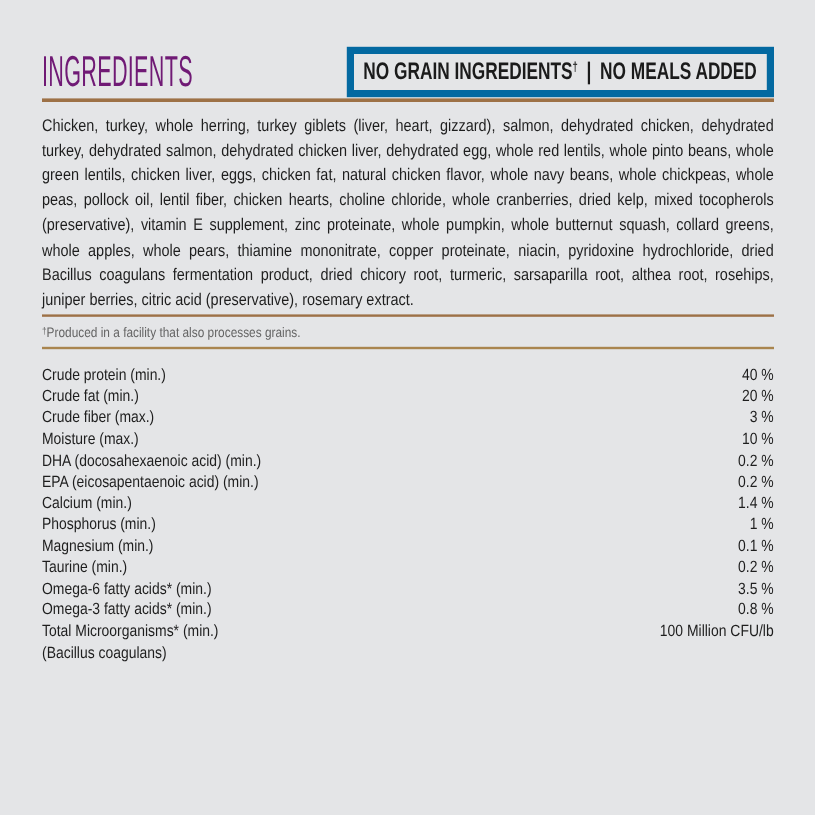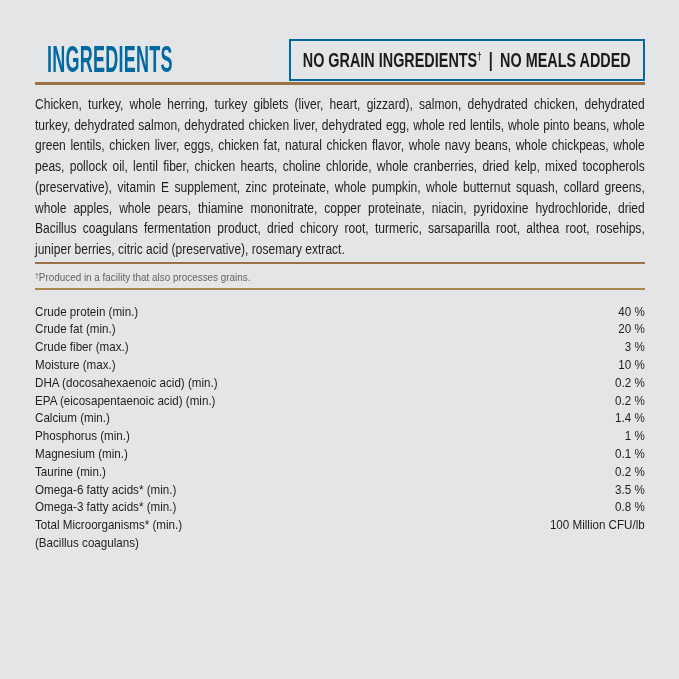--- a/index.html
+++ b/index.html
@@ -9,31 +9,31 @@
     color: #1b1b1b;
     font-family: "Liberation Sans", "DejaVu Sans", sans-serif;
   }
   .page { width: 679px; height: 679px; padding: 38px 34px 0 35px; }
 
   
   .ing-header {
     display: flex; justify-content: space-between; align-items: center;
     height: 44px;
   }
-  h1, h2 { font-weight: 700; color: #0369a1; line-height: 1; margin-left: 12px; }
+  h1, h2 { font-weight: 400; color: #701a75; line-height: 1; }
   .squeeze-title {
     display: inline-block; white-space: nowrap;
     font-size: 36px; letter-spacing: 0.5px;
     transform: scaleX(0.5); transform-origin: left center;
   }
   h1 { width: 140px; overflow: visible; }
 
   .badge {
     width: 356px; height: 42px;
-    border: 2px solid #0369a1;
+    border: 6px solid #0369a1;
     display: flex; align-items: center; justify-content: center;
   }
   .squeeze-badge {
     display: inline-block; white-space: nowrap;
     font-weight: 700; font-size: 20px; color: #1b1b1b;
     transform: scaleX(0.72); transform-origin: center center;
   }
   .squeeze-badge sup { font-size: 11px; vertical-align: 7px; }
   .badge-sep { display: inline-block; margin: 0 10px; }
 

